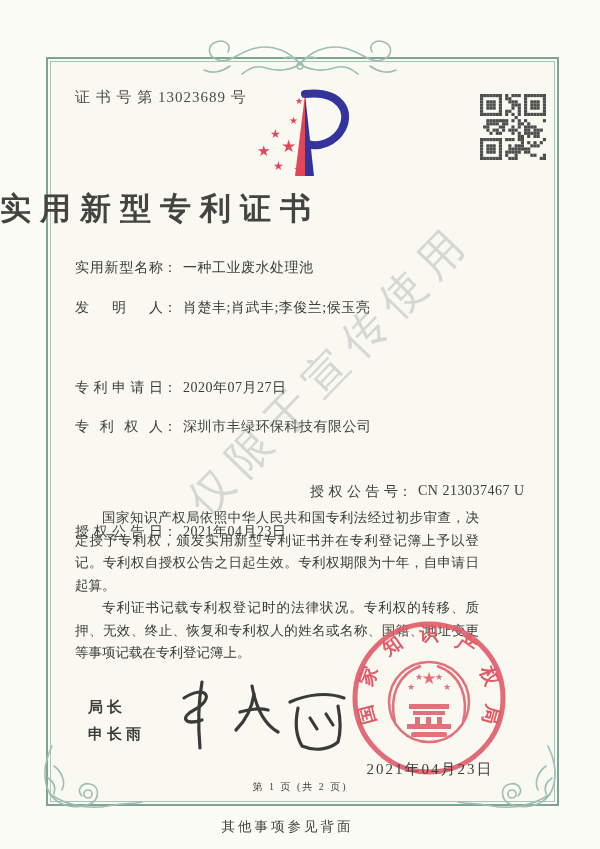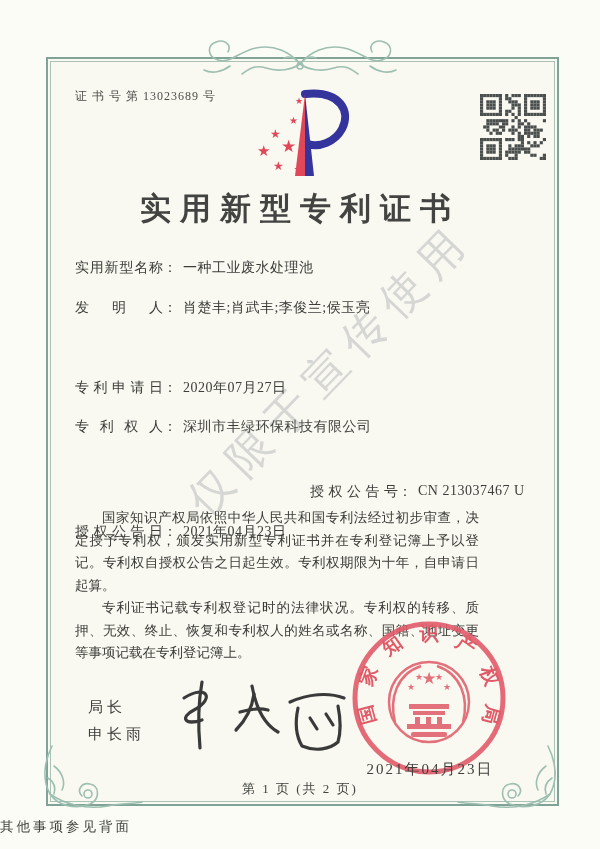--- a/index.html
+++ b/index.html
@@ -6,48 +6,48 @@
   body{width:600px;height:849px;background:#fdfdf8;font-family:"Liberation Serif","DejaVu Serif",serif;}
   #page{position:relative;width:600px;height:849px;background:#fcfcf6;overflow:hidden;}
 
   
   .frame{position:absolute;left:46px;top:57px;width:509px;height:745px;
          border:2px solid #7fa396;background:#f9f9f1;}
   .frame-inner{position:absolute;left:2px;top:2px;right:2px;bottom:2px;border:1px solid #a9c3b7;}
 
   .abs{position:absolute;}
 
-  .cert-no{left:75px;top:88px;font-size:12px;color:#4c4c4a;letter-spacing:1px;}
-
-  .title{left:0;top:188px;width:600px;text-align:center;font-size:31px;font-weight:bold;
+  .cert-no{left:75px;top:88px;font-size:15px;color:#4c4c4a;letter-spacing:1px;}
+
+  .title{left:0;top:188px;width:600px;font-size:31px;font-weight:bold;
          color:#434341;letter-spacing:9px;}
 
   .field-row{position:absolute;left:75px;font-size:14px;color:#3d3d3b;white-space:nowrap;}
   .flabel{display:inline-block;width:88px;text-align:justify;text-align-last:justify;
           vertical-align:top;color:#3d3d3b;}
   .fcolon{display:inline-block;vertical-align:top;}
   .fvalue{display:inline-block;margin-left:6px;vertical-align:top;letter-spacing:.5px;}
   .fvalue.wrap{white-space:normal;width:300px;line-height:20px;}
 
   .paras{left:75px;top:507px;width:404px;font-size:13.5px;line-height:22.5px;color:#3b3b39;
          text-align:justify;}
   .paras p{margin:0;text-indent:2em;}
 
   .watermark{left:120px;top:340px;width:420px;text-align:center;font-size:44px;letter-spacing:11px;
              color:rgba(148,148,158,0.35);transform:rotate(-46deg);transform-origin:50% 50%;
              white-space:nowrap;pointer-events:none;}
 
-  .issuer{left:88px;top:694px;font-size:15px;color:#3c3c3a;letter-spacing:4px;line-height:27px;}
+  .issuer{left:88px;top:694px;font-size:15px;color:#3c3c3a;letter-spacing:4px;line-height:27px;font-weight:bold;}
 
   .seal-date{left:350px;top:760px;width:160px;text-align:center;font-size:15px;color:#3f3f3d;
              letter-spacing:2px;}
 
-  .page-num{left:0;top:780px;width:600px;text-align:center;font-size:13px;color:#444442;
+  .page-num{left:0;top:780px;width:600px;text-align:center;font-size:10px;color:#444442;
             letter-spacing:2px;}
-  .back-note{left:0;top:818px;width:575px;text-align:left;font-size:13.5px;color:#3f3f3d;
+  .back-note{left:0;top:818px;width:575px;text-align:center;font-size:13.5px;color:#3f3f3d;
              letter-spacing:3px;}
 </style>
 </head>
 <body>
 
 <div id="page">
 
   <div class="frame">
     <div class="frame-inner"></div>
   </div>

